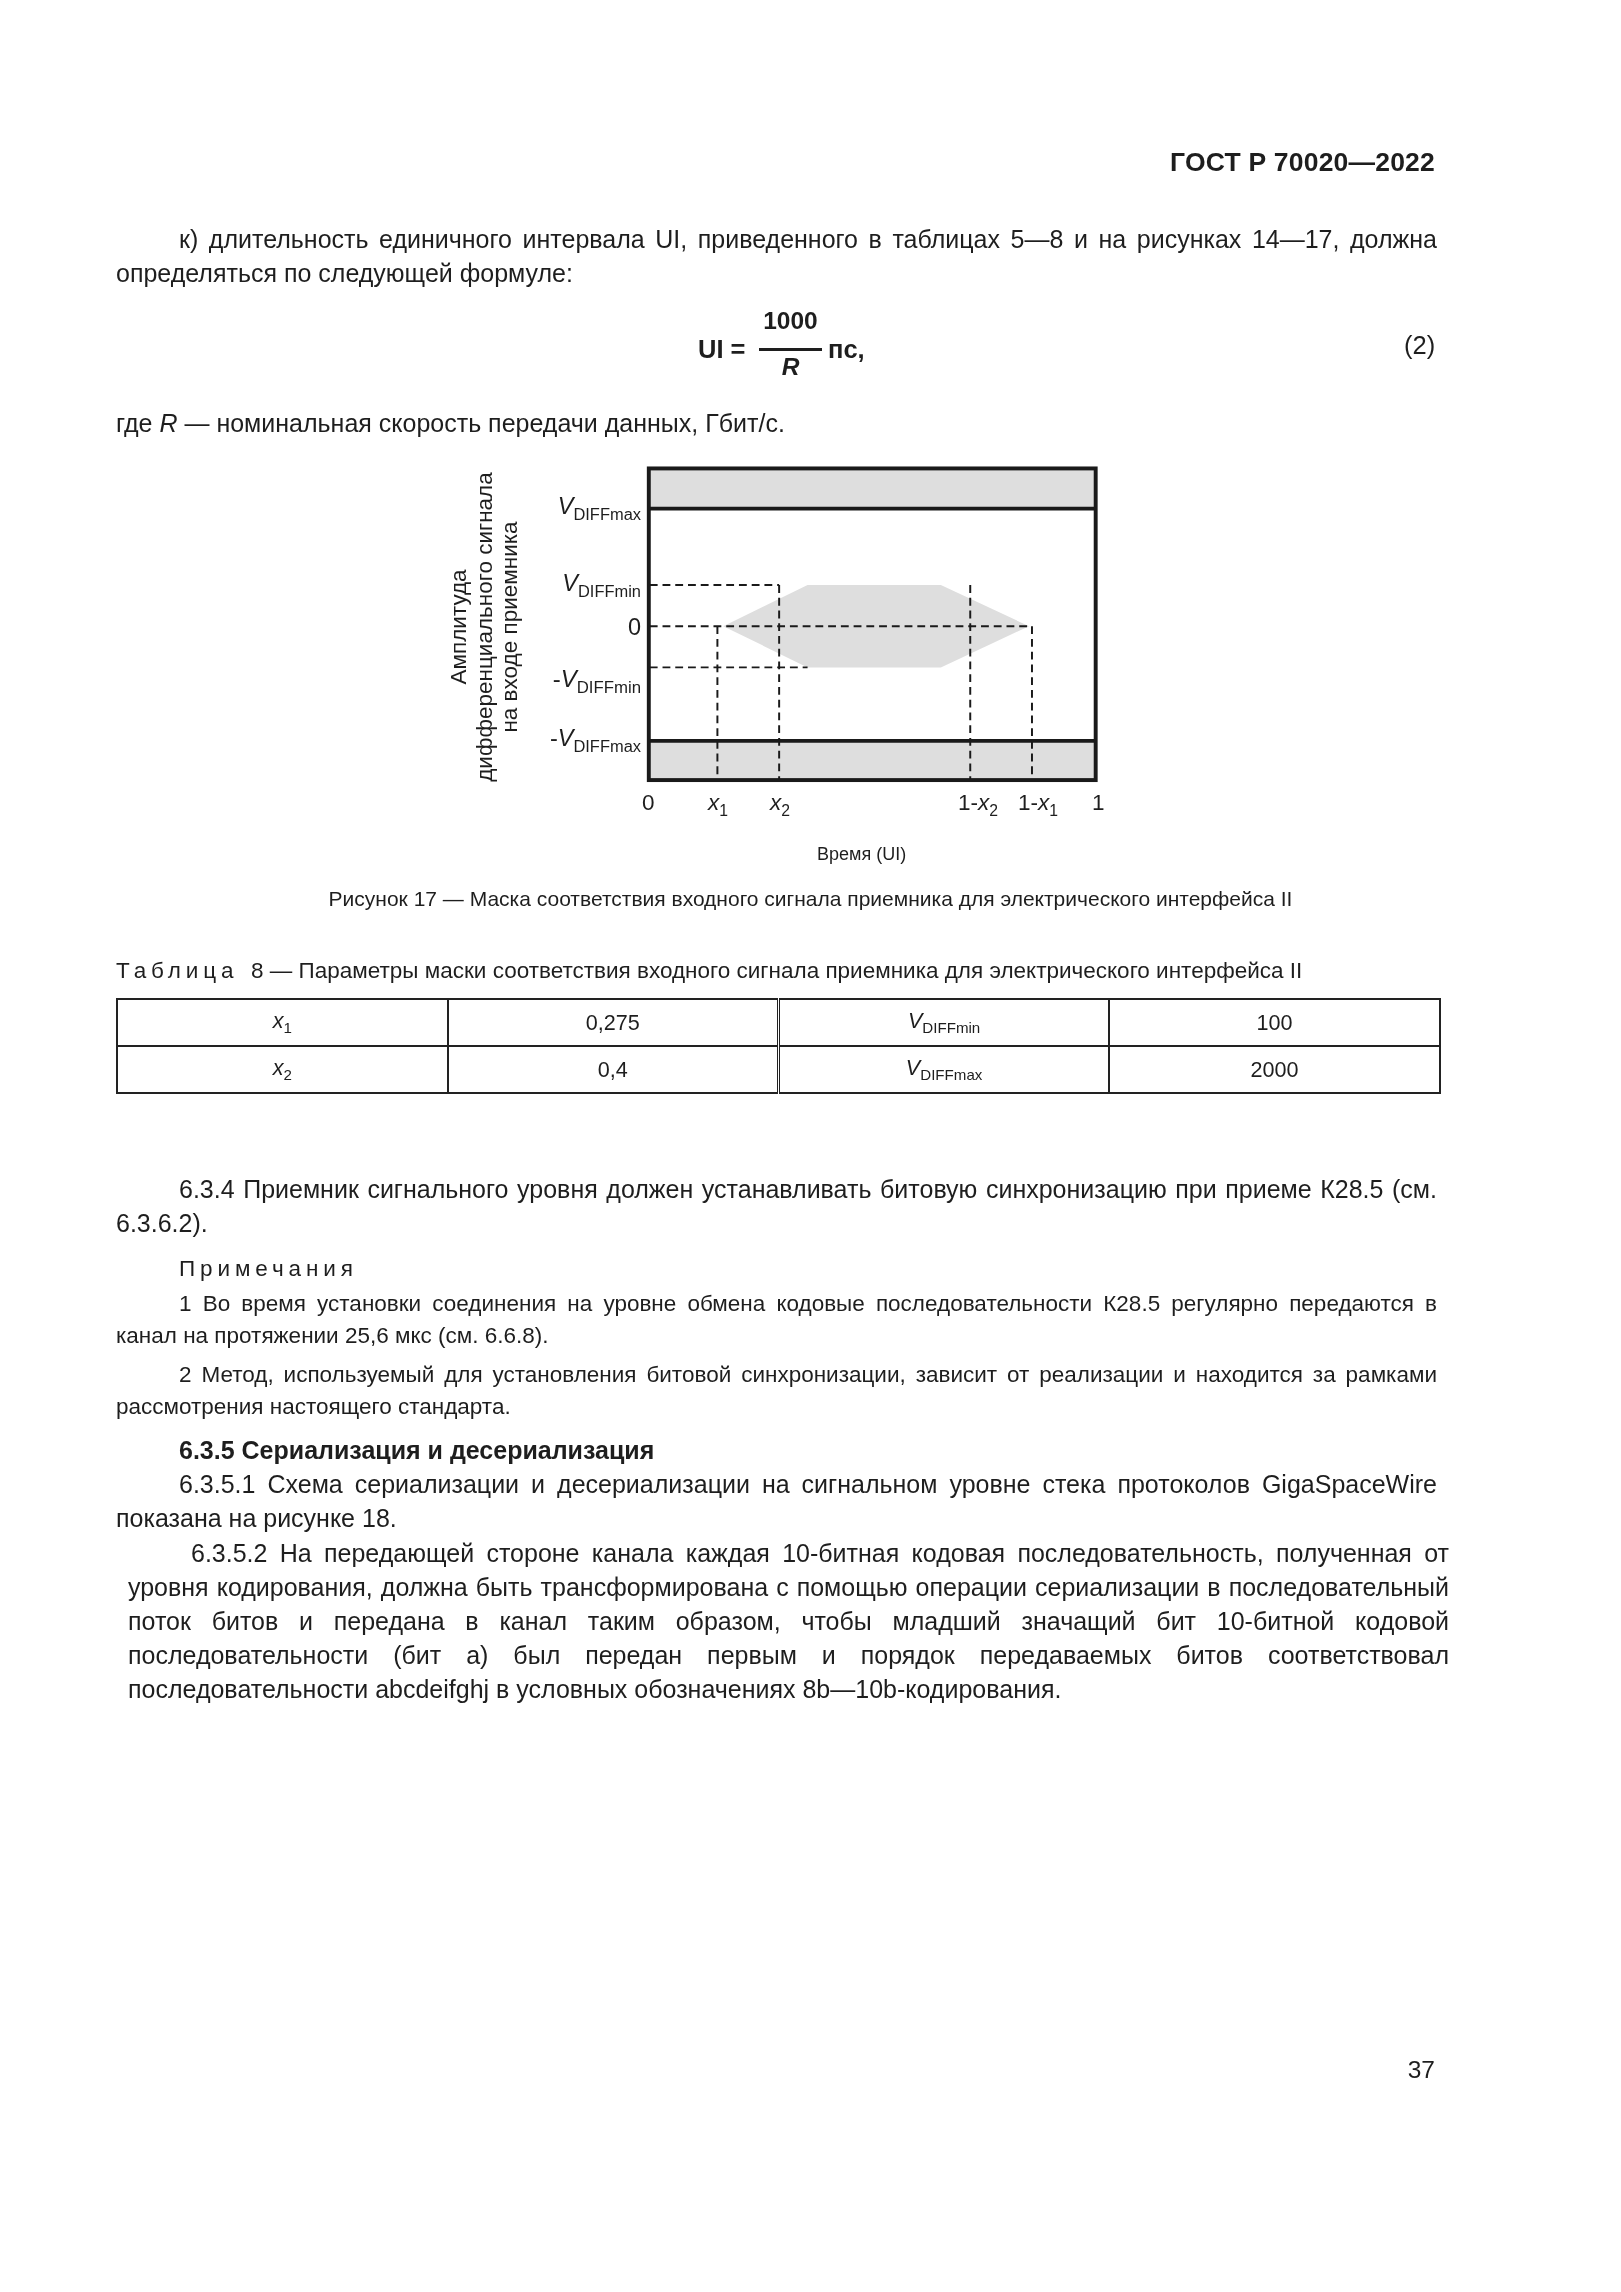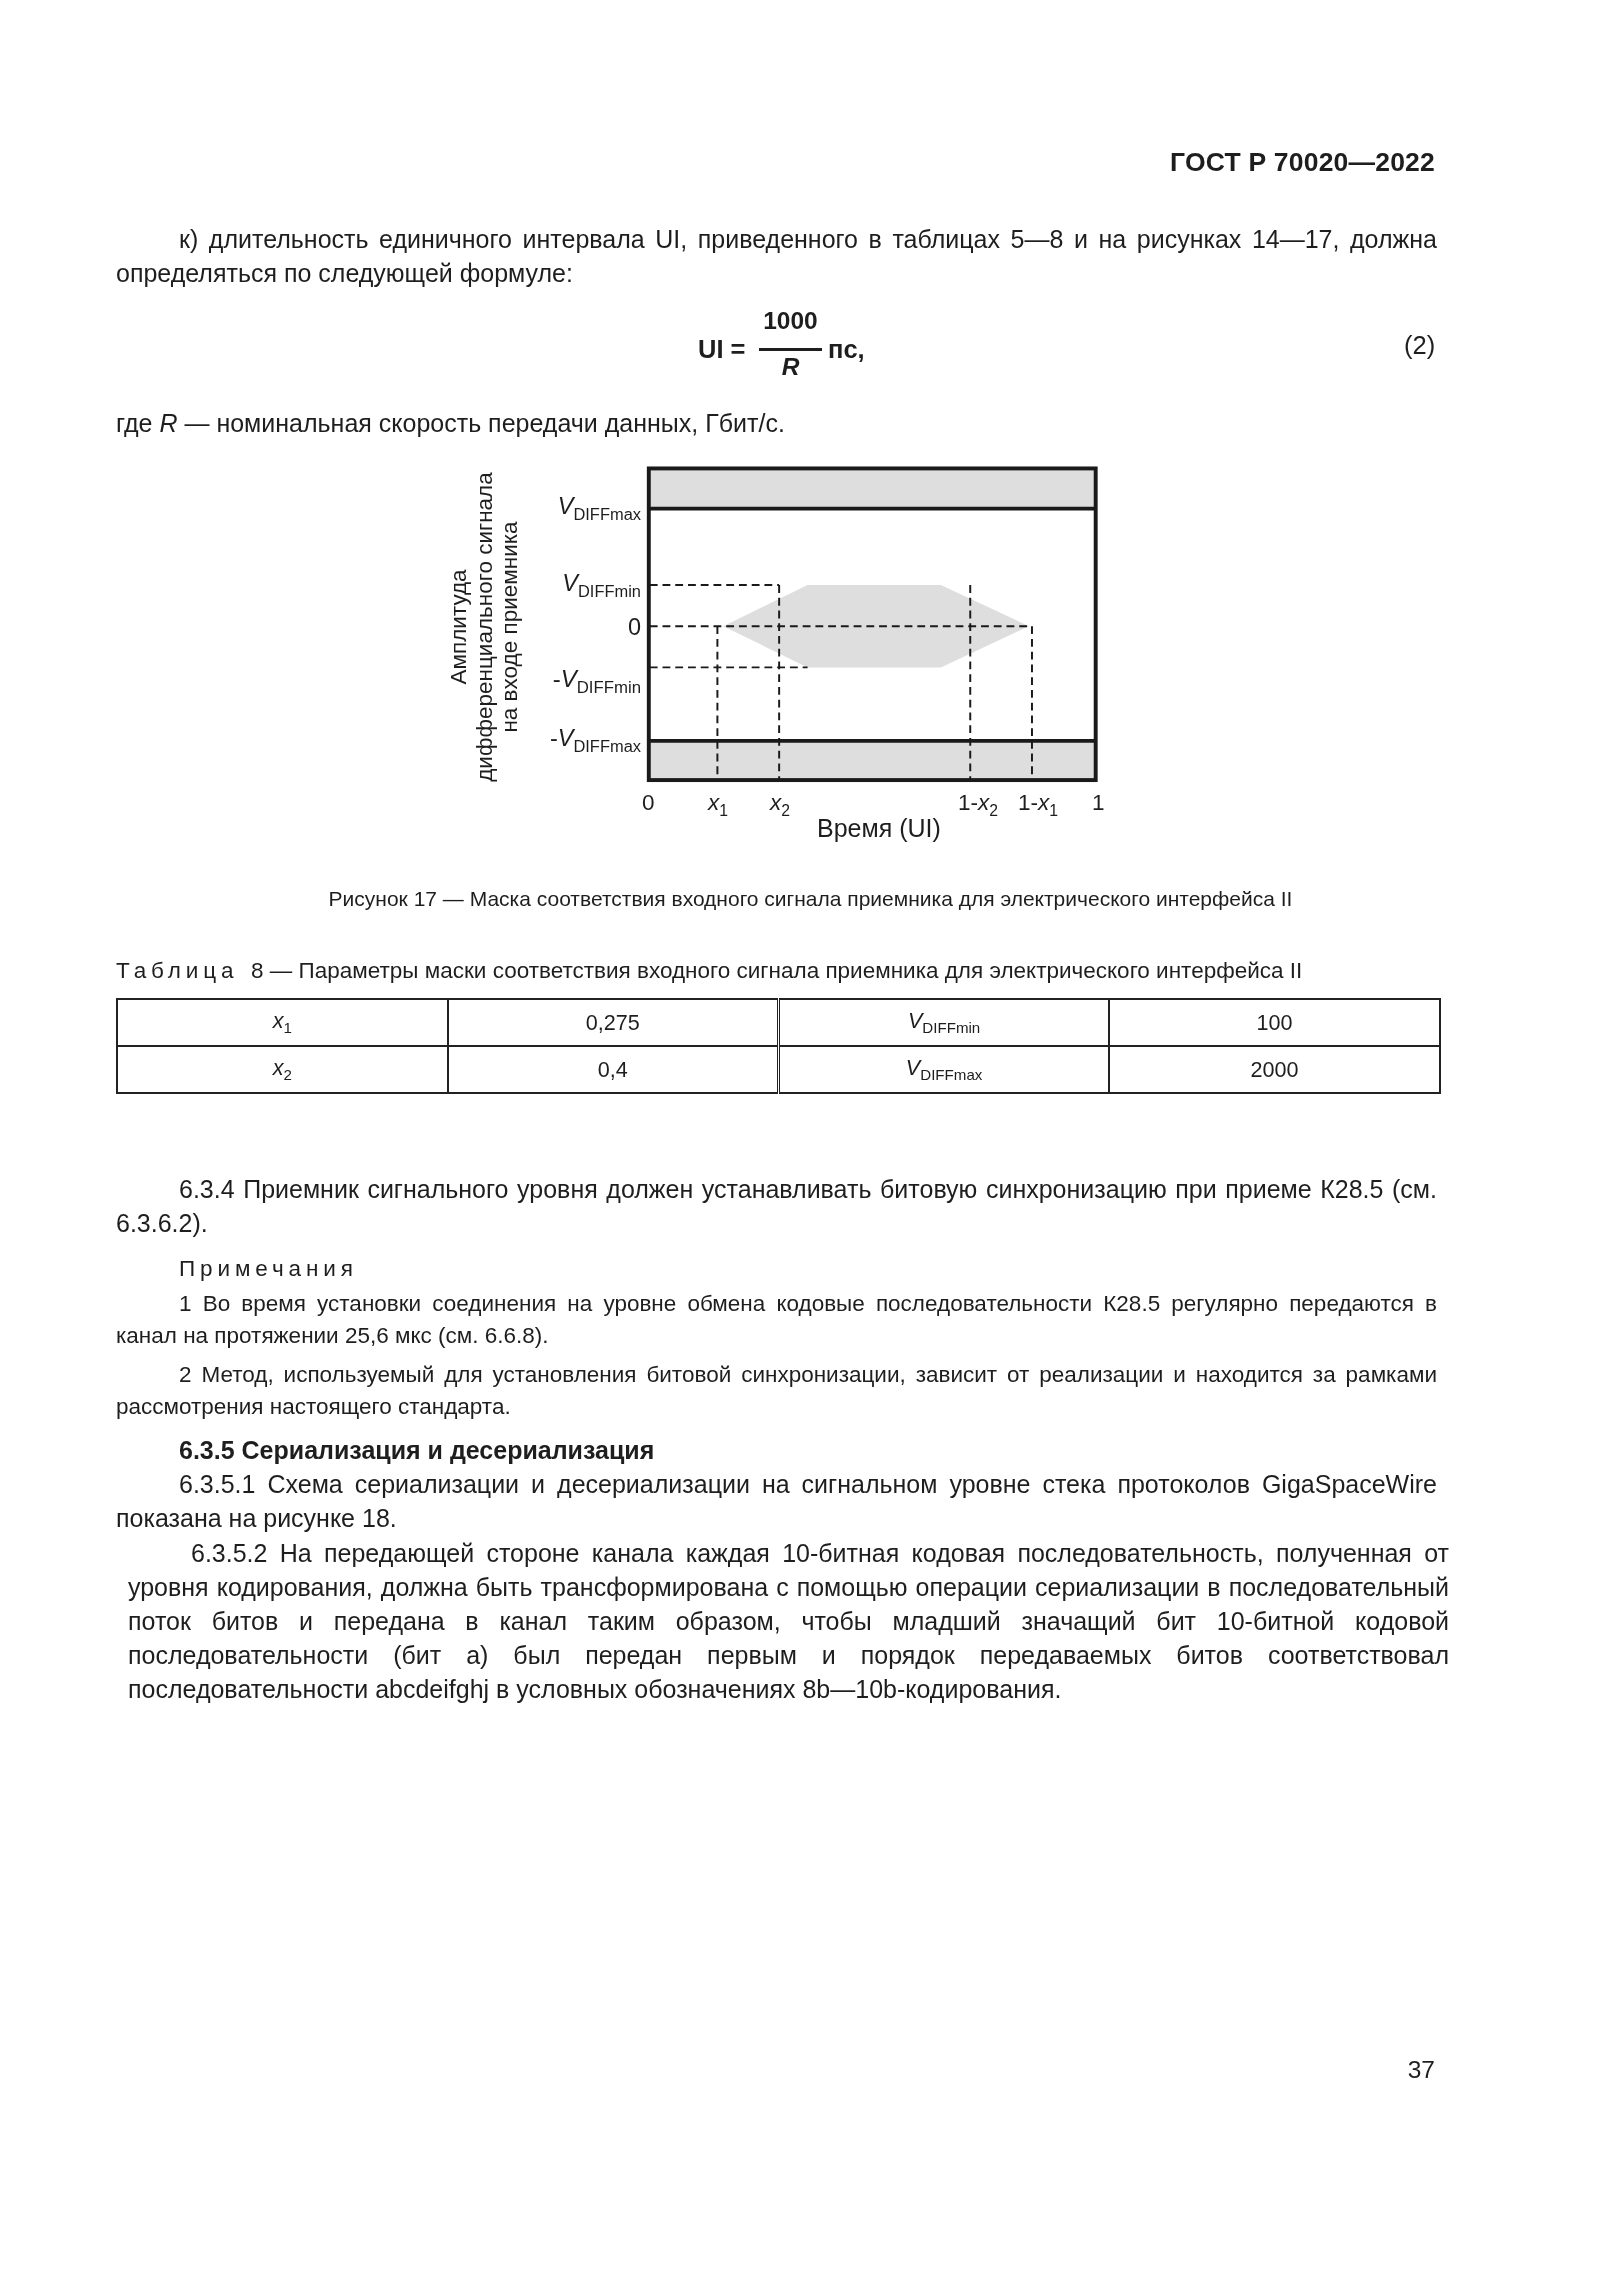--- a/index.html
+++ b/index.html
@@ -91,21 +91,21 @@
     <span>-</span><span class="it">V</span><sub>DIFFmax</sub>
   </div>
 
   <div class="abs" style="left:642px; top:790px; font-size:22.5px;"><span>0</span></div>
   <div class="abs" style="left:708px; top:790px; font-size:22.5px;"><span class="it">x</span><sub>1</sub></div>
   <div class="abs" style="left:770px; top:790px; font-size:22.5px;"><span class="it">x</span><sub>2</sub></div>
   <div class="abs" style="left:958px; top:790px; font-size:22.5px;"><span>1-</span><span class="it">x</span><sub>2</sub></div>
   <div class="abs" style="left:1018px; top:790px; font-size:22.5px;"><span>1-</span><span class="it">x</span><sub>1</sub></div>
   <div class="abs" style="left:1092px; top:790px; font-size:22.5px;"><span>1</span></div>
 
-  <div class="abs" style="left:817px; top:814px; font-size:25px;">Время (UI)</div>
+  <div class="abs" style="left:817px; top:844px; font-size:18px;">Время (UI)</div>
 </div>
 
 <div class="caption" style="top:887px;">Рисунок 17 — Маска соответствия входного сигнала приемника для электрического интерфейса II</div>
 
 <div class="tcap">
   <span class="spaced">Таблица</span>&nbsp; <span>8 — Параметры маски соответствия входного сигнала приемника для электрического интерфейса II</span>
 </div>
 
 <table class="t">
   <colgroup>

